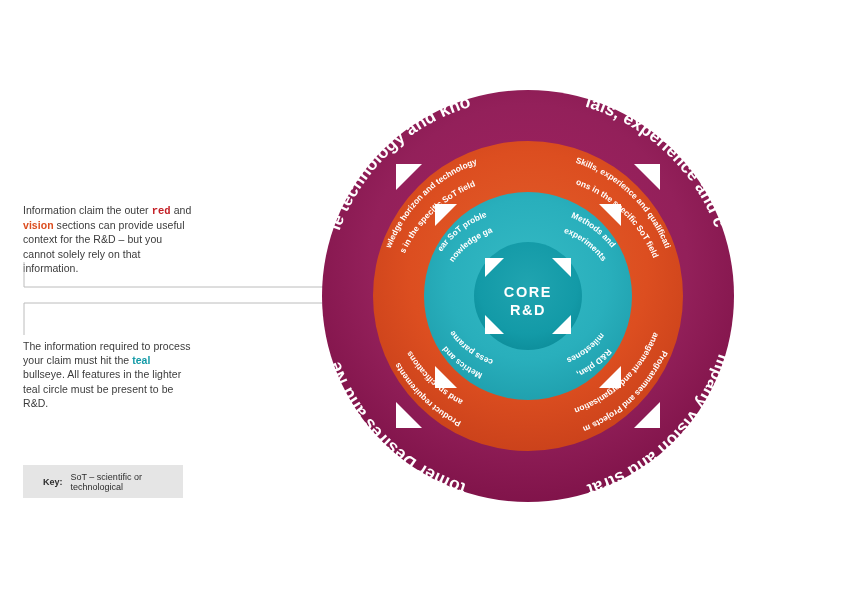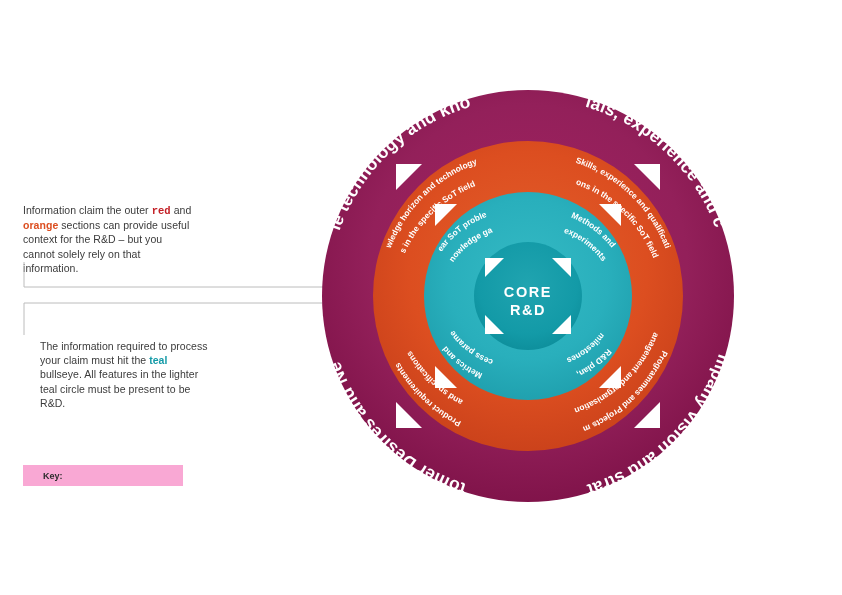--- a/index.html
+++ b/index.html
@@ -23,32 +23,32 @@
   }
   .note {
     position: absolute;
     width: 172px;
     font-size: 10.5px;
     line-height: 14.2px;
     color: #3b3b3b;
     letter-spacing: 0.05px;
   }
   #note-top { left: 23px; top: 203px; }
-  #note-bottom { left: 23px; top: 339px; margin-left: 17px; }
+  #note-bottom { left: 23px; top: 339px; }
   .hl-red { color: #C32026; font-weight: 700; font-family: Liberation Mono, monospace; }
   .hl-orange { color: #DC4E20; font-weight: 700; }
   .hl-teal { color: #139AA7; font-weight: 700; }
 
   .key-box {
     position: absolute;
     left: 23px;
     top: 465px;
     width: 160px;
-    height: 21px;
-    background: #f9a8d4;
+    height: 33px;
+    background: #e5e5e5;
     display: flex;
     align-items: center;
     padding-left: 20px;
     box-sizing: border-box;
   }
   .key-box .key-label {
     font-size: 9px;
     color: #2d2d2d;
     font-weight: 700;
     margin-right: 8px;
@@ -75,29 +75,30 @@
     letter-spacing: 1.6px;
     text-anchor: middle;
   }
 </style>
 </head>
 <body>
 
 <div id="page">
 
   <div class="note" id="note-top">
-    <span>Information claim the outer </span><span class="hl-red">red</span><span> and </span><span class="hl-orange">orange</span><span> sections can provide useful context for the R&amp;D – but you cannot solely rely on that information.</span>
+    <span>Information claim the outer </span><span class="hl-red">red</span><span> and </span><span class="hl-orange">vision</span><span> sections can provide useful context for the R&amp;D – but you cannot solely rely on that information.</span>
   </div>
 
   <div class="note" id="note-bottom">
     <span>The information required to process your claim must hit the </span><span class="hl-teal">teal</span><span> bullseye. All features in the lighter teal circle must be present to be R&amp;D.</span>
   </div>
 
   <div class="key-box">
     <span class="key-label">Key:</span>
+    <span class="key-text">SoT – scientific or technological</span>
   </div>
 
   <svg id="connectors" width="842" height="595">
     <g fill="none" stroke="#bcbcbc" stroke-width="1">
 
       <path d="M24 262 L24 287 L400 287"></path>
       <path d="M345 287 L345 298"></path>
       <path d="M400 287 L400 298"></path>
 
       <path d="M24 335 L24 303 L440 303 L440 293"></path>

